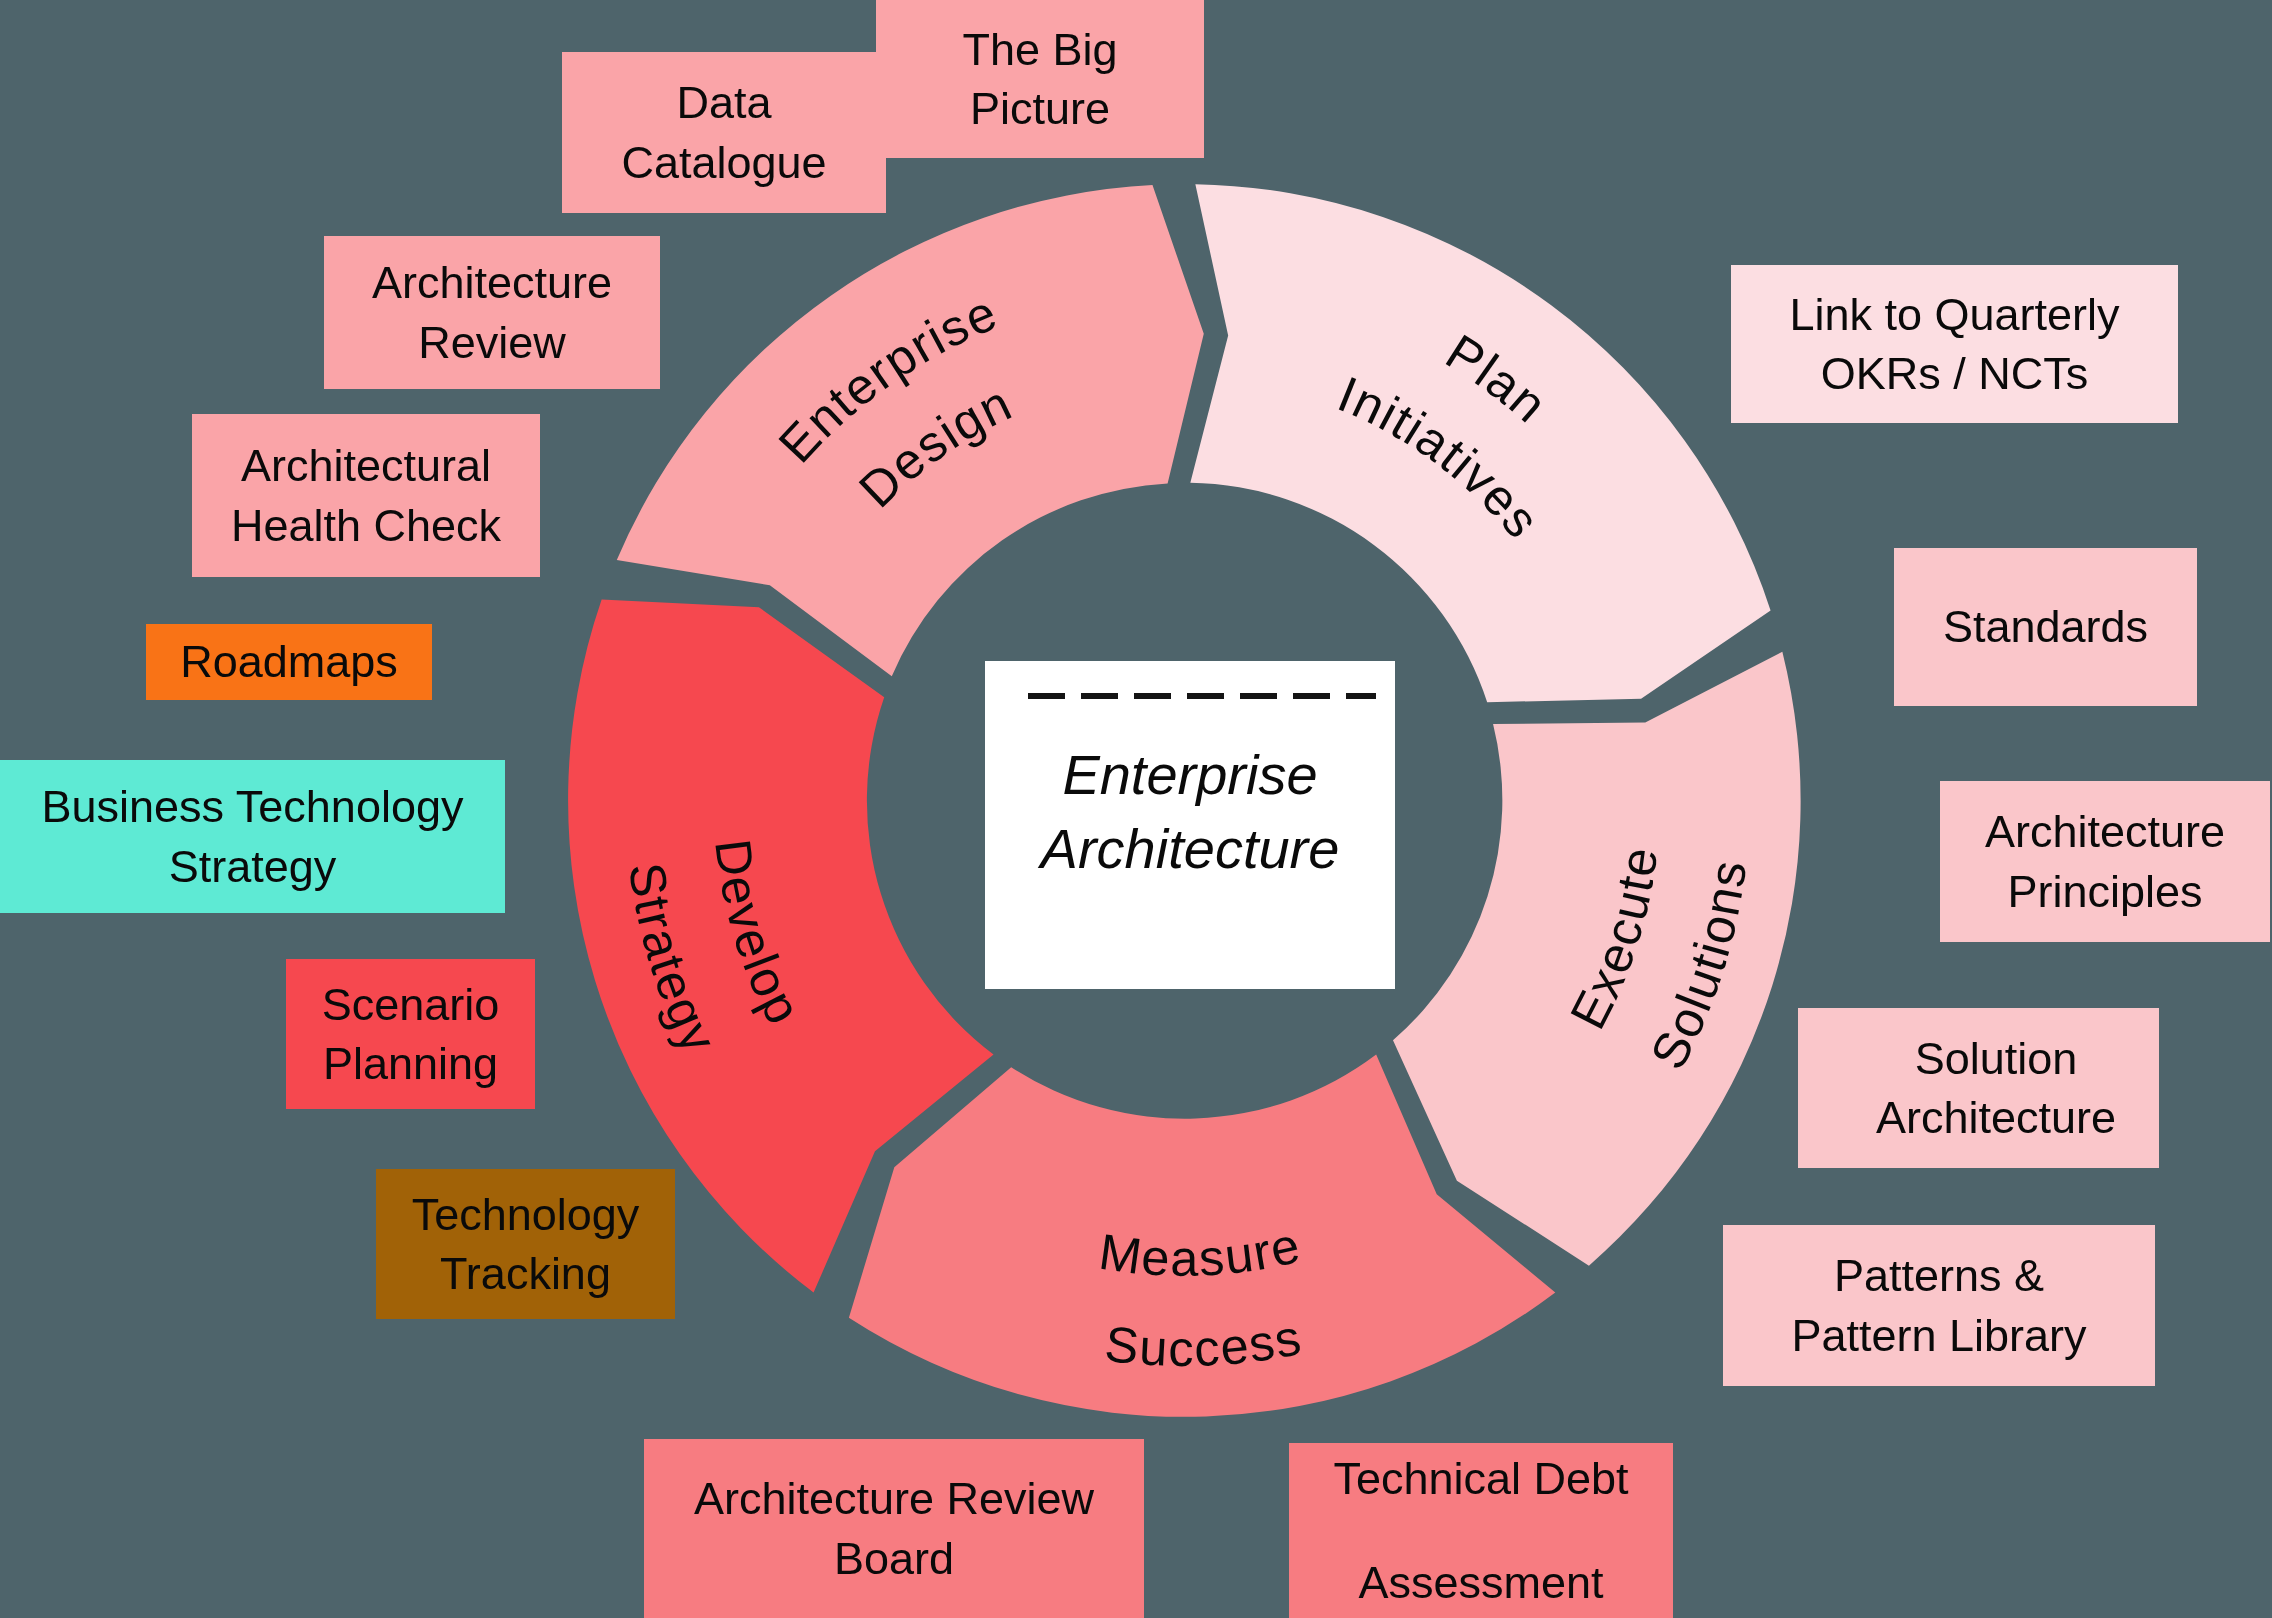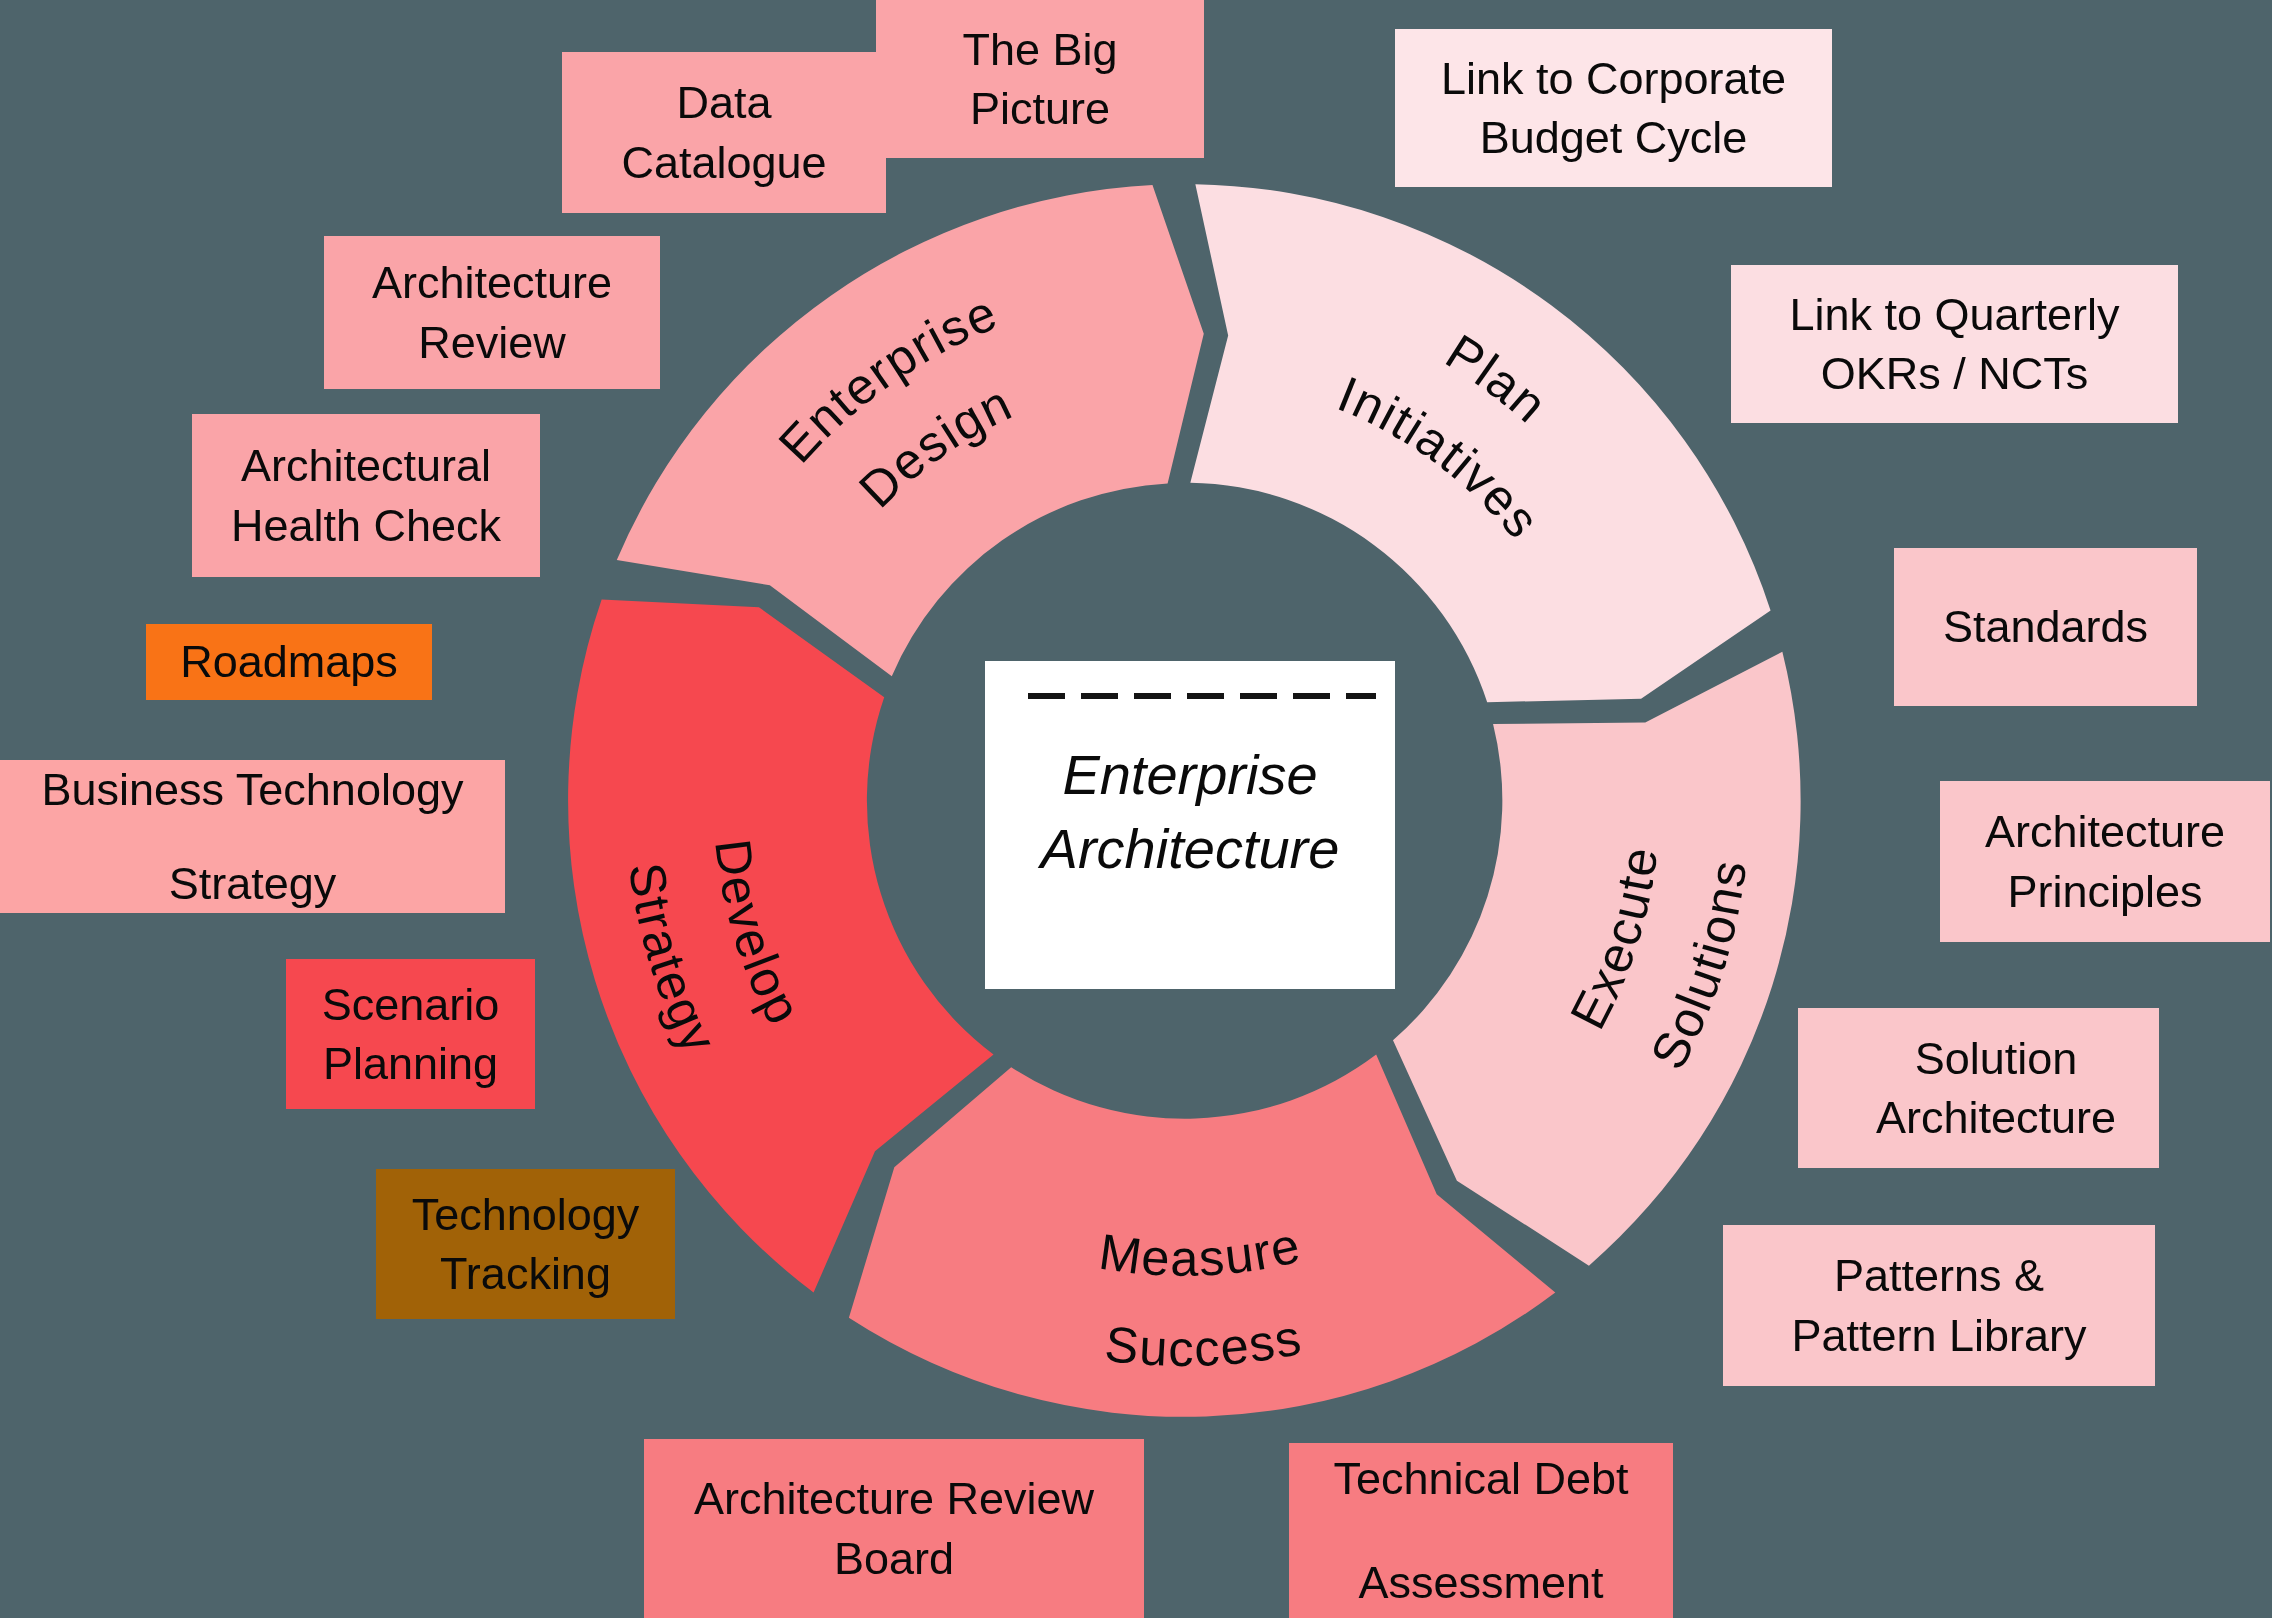--- a/index.html
+++ b/index.html
@@ -91,24 +91,20 @@
   <div class="callout" style="left: 562px; top: 52px; width: 324px; height: 161px; background: rgb(250, 164, 168);">
     <span>Data</span>
     <span>Catalogue</span>
   </div>
 
   <div class="callout" style="left: 876px; top: 0px; width: 328px; height: 158px; background: rgb(250, 164, 168);">
     <span>The Big</span>
     <span>Picture</span>
   </div>
 
-  <div class="callout" style="left: 1395px; top: 29px; width: 437px; height: 158px; background: rgb(253, 229, 232);">
-    <span>Link to Corporate</span>
-    <span>Budget Cycle</span>
-  </div>
 
   <div class="callout" style="left: 1731px; top: 265px; width: 447px; height: 158px; background: rgb(252, 222, 226);">
     <span>Link to Quarterly</span>
     <span>OKRs / NCTs</span>
   </div>
 
   <div class="callout" style="left: 1894px; top: 548px; width: 303px; height: 158px; background: rgb(250, 198, 202);">
     <span>Standards</span>
   </div>
 
@@ -140,21 +136,21 @@
   <div class="callout" style="left: 376px; top: 1169px; width: 299px; height: 150px; background: #a16207; text-align: right;">
     <span>Technology</span>
     <span>Tracking</span>
   </div>
 
   <div class="callout" style="left: 286px; top: 959px; width: 249px; height: 150px; background: rgb(246, 72, 79);">
     <span>Scenario</span>
     <span>Planning</span>
   </div>
 
-  <div class="callout" style="left: 0px; top: 760px; width: 505px; height: 153px; background: #fca5a5; justify-content: space-between;">
+  <div class="callout" style="left: 0px; top: 760px; width: 505px; height: 153px; background: #5eead4;">
     <span>Business Technology</span>
     <span>Strategy</span>
   </div>
 
   <div class="callout" style="left: 146px; top: 624px; width: 286px; height: 76px; background: #f97316;">
     <span>Roadmaps</span>
 
   </div>
 
   <div class="callout" style="left: 192px; top: 414px; width: 348px; height: 163px; background: rgb(250, 164, 168);">

